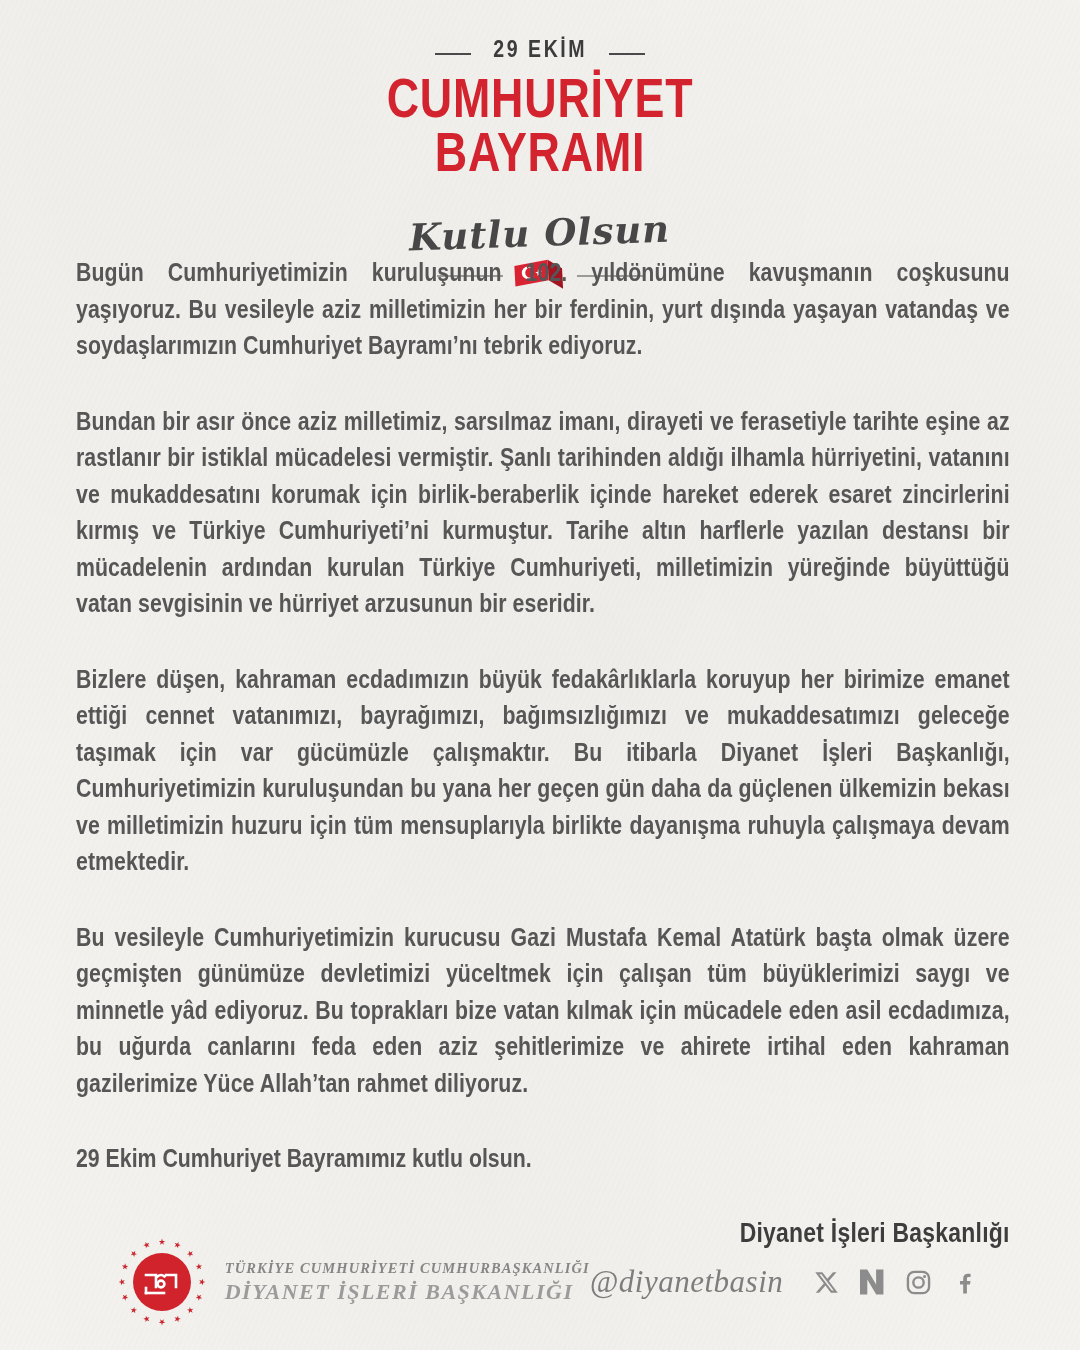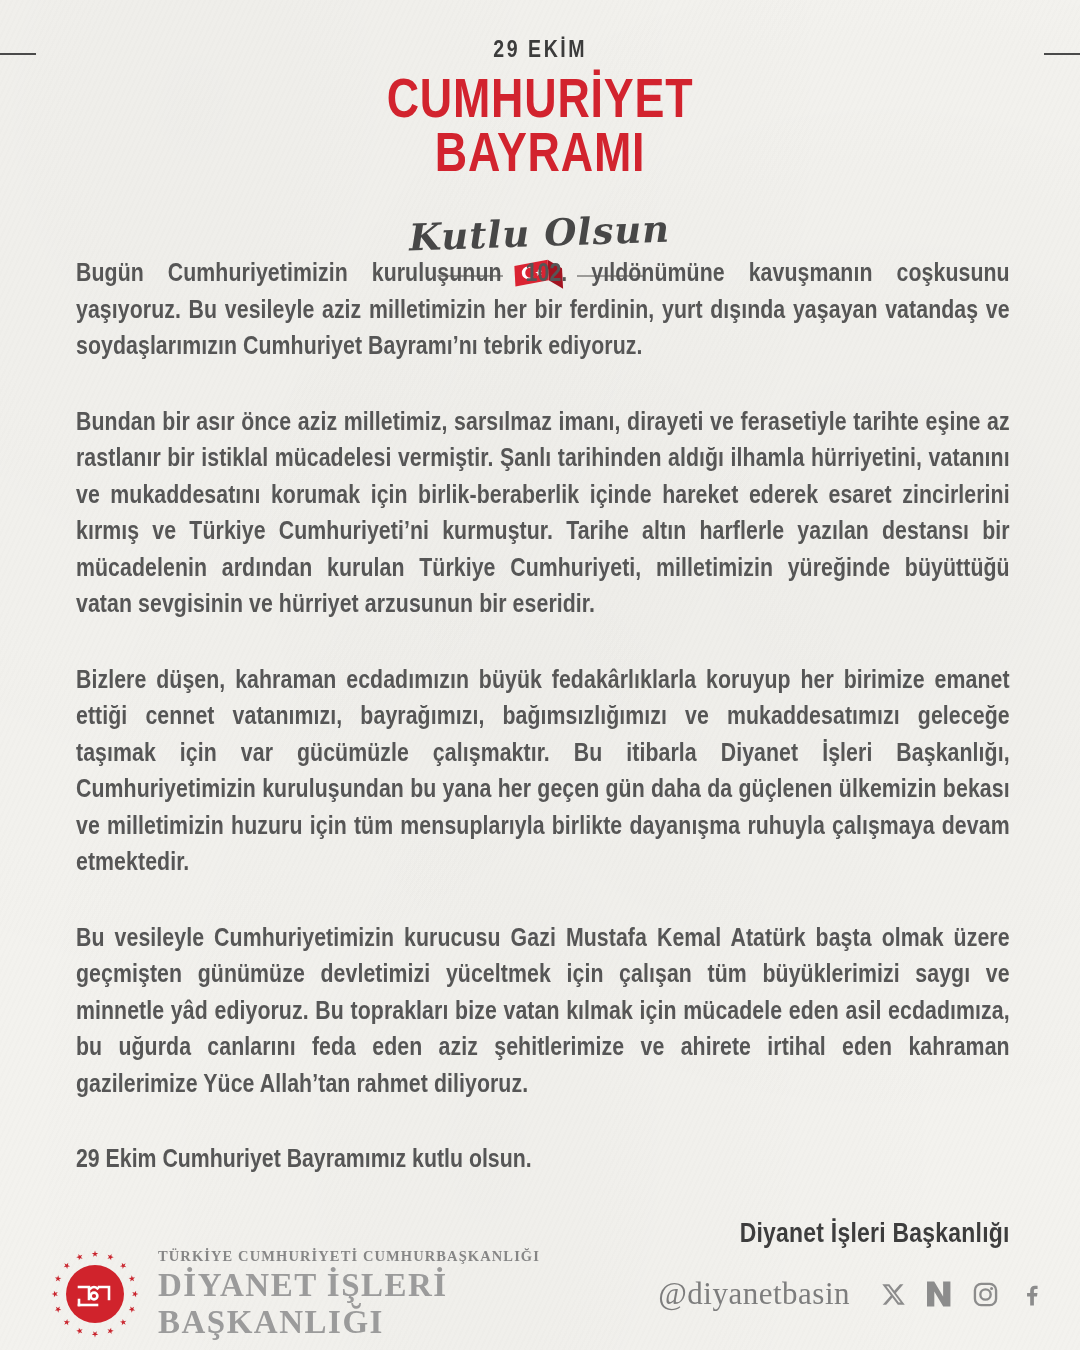--- a/index.html
+++ b/index.html
@@ -10,21 +10,21 @@
       radial-gradient(ellipse at 18% 8%, rgba(0,0,0,0.018), transparent 55%),
       radial-gradient(ellipse at 82% 40%, rgba(0,0,0,0.02), transparent 55%),
       radial-gradient(ellipse at 45% 85%, rgba(0,0,0,0.015), transparent 60%),
       repeating-linear-gradient(115deg, rgba(0,0,0,0.008) 0 2px, rgba(255,255,255,0.012) 2px 5px),
       #f3f2ee;
   }
   .page{position:absolute;inset:0;}
 
   
   .header{position:absolute;top:36px;left:0;width:100%;text-align:center;}
-  .date-row{display:flex;align-items:center;justify-content:space-between;gap:14px;}
+  .date-row{display:flex;align-items:center;justify-content:center;gap:14px;}
   .date-dash{width:36px;height:2px;background:#4a4a4a;margin-top:9px;}
   .date-label{
     font-size:23px;font-weight:bold;color:#3c3c3c;letter-spacing:3px;
     transform:scaleX(0.85);display:inline-block;
   }
   .title{
     display:block;color:#d2232e;font-weight:bold;line-height:0.96;
     font-size:56px;letter-spacing:1px;transform:scaleX(0.8);transform-origin:50% 50%;
   }
   .title-1{margin-top:8px;}
@@ -47,27 +47,27 @@
     font-size:26px;line-height:36.5px;color:#565656;font-weight:bold;
     letter-spacing:0.1px;
   }
   .closing{margin:0 0 40px 0;font-size:26px;line-height:36.5px;color:#565656;font-weight:bold;}
   .signature{
     text-align:right;font-size:28px;font-weight:bold;color:#3d3d3d;letter-spacing:0.3px;
   }
 
   
   .footer{
-    position:absolute;left:48px;right:36px;bottom:6px;height:100px;
-    display:flex;align-items:center;justify-content:center;
+    position:absolute;left:48px;right:36px;bottom:18px;height:100px;
+    display:flex;align-items:center;justify-content:center;font-style:italic;
   }
   .brand{display:flex;align-items:center;}
   .org-text{margin-left:16px;font-family:"Liberation Serif",serif;}
   .org-parent{font-size:14.5px;font-weight:bold;color:#868686;letter-spacing:1.1px;}
-  .org-name{font-size:33px;font-weight:bold;color:#9b9b9b;letter-spacing:1.5px;margin-top:2px;}
+  .org-name{font-size:22px;font-weight:bold;color:#9b9b9b;letter-spacing:1.5px;margin-top:2px;}
   .social{display:flex;align-items:center;gap:21px;}
   .handle{
     font-family:"Liberation Serif",serif;font-size:31px;color:#7d7d7d;
     letter-spacing:0.5px;margin-right:10px;
   }
   .sicon{display:inline-flex;align-items:center;}
 </style>
 </head>
 <body>
 

